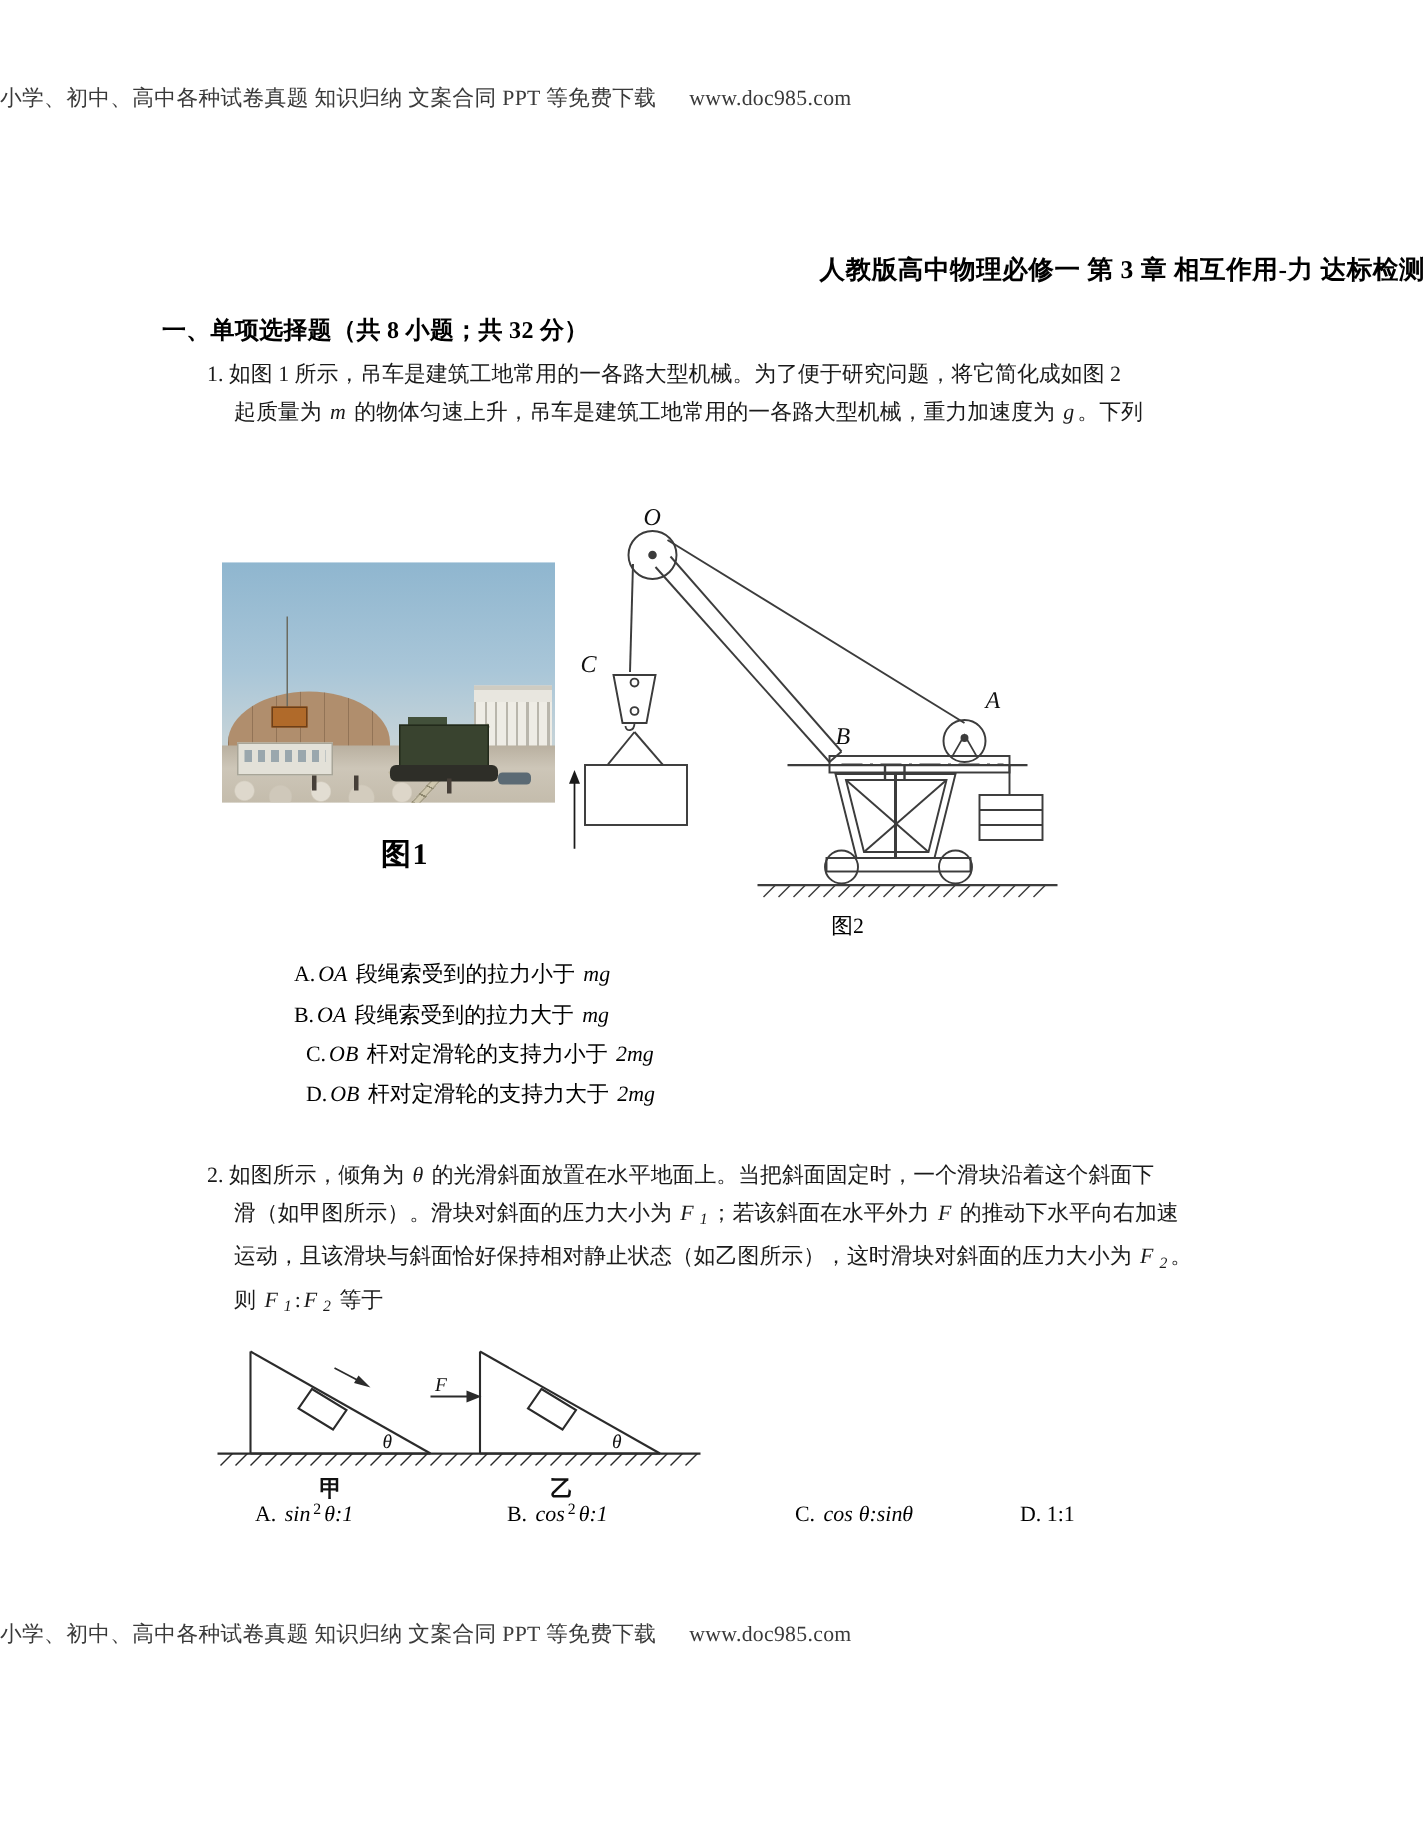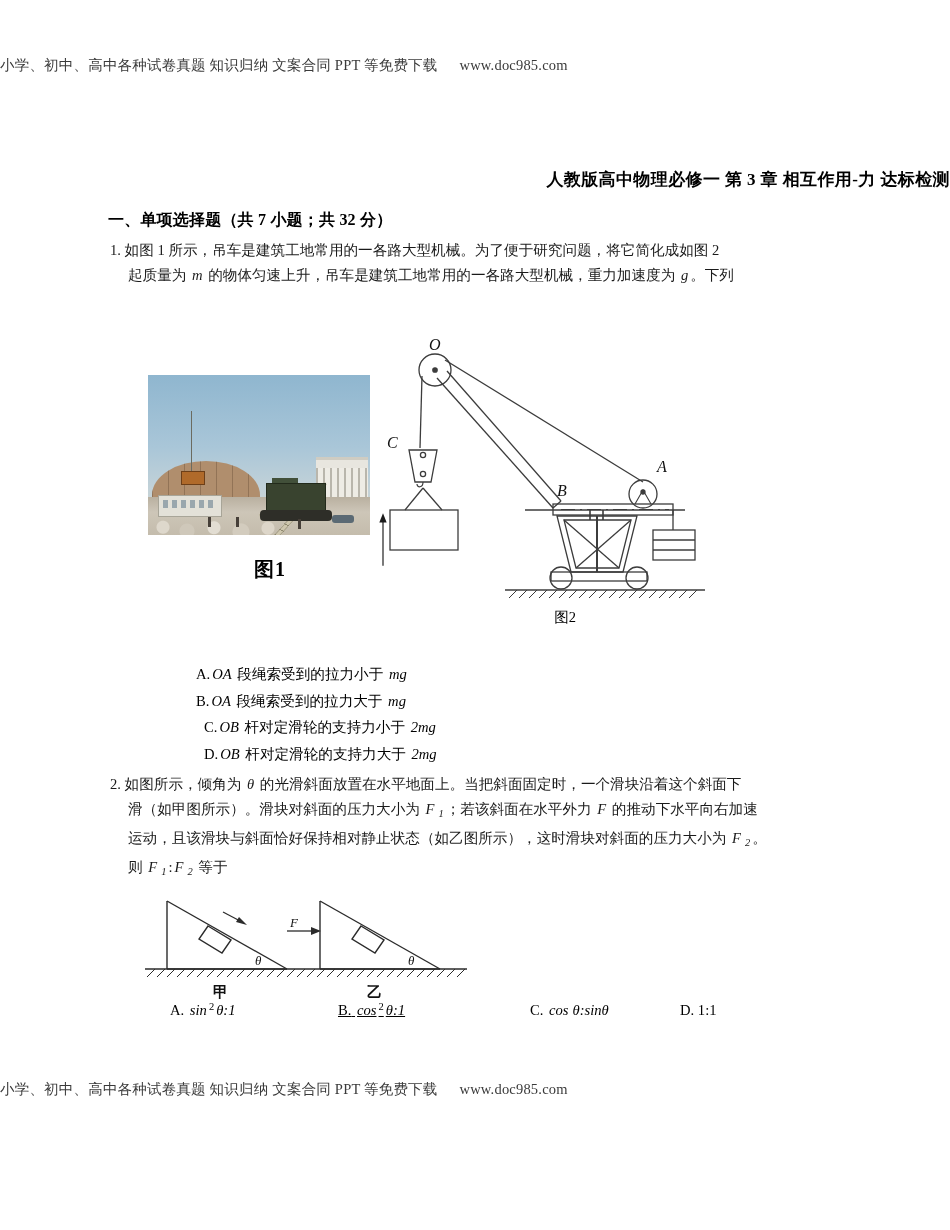--- a/index.html
+++ b/index.html
@@ -57,20 +57,21 @@
     font-weight: bold;
     letter-spacing: 0.2px;
   }
 
   .q-block { position: absolute; }
   .q-line {
     font-size: 14.6px;
     line-height: 25px;
     text-align: justify;
     color: #1a1a1a;
+    margin-left: 28px;
   }
   .it {
     font-style: italic;
     font-family: "Liberation Serif", serif;
     padding: 0 2px;
   }
   .sub {
     font-size: 0.72em;
     vertical-align: -0.28em;
   }
@@ -247,21 +248,20 @@
     top: 338px;
     left: 385px;
   }
 
   .opts1 {
     position: absolute;
     top: 637px;
     left: 196px;
     font-size: 14.6px;
     line-height: 26.5px;
-    margin-top: 24px;
   }
   .opts1 .oline { white-space: nowrap; }
 
   #q2 { top: 772px; left: 110px; width: 740px; }
 
   .fig3-svg {
     position: absolute;
     top: 893px;
     left: 135px;
   }
@@ -271,35 +271,35 @@
     top: 1001px;
     left: 170px;
     width: 620px;
     font-size: 14.6px;
     white-space: nowrap;
   }
   .opts2 .oi {
     display: inline-block;
   }
   .opts2 .o-a { width: 168px; }
-  .opts2 .o-b { width: 192px; text-decoration: underline; }
+  .opts2 .o-b { width: 192px; }
   .opts2 .o-c { width: 150px; }
 </style>
 </head>
 <body>
 
 <div class="page">
 
   <div class="watermark watermark-top">
     <span>小学、初中、高中各种试卷真题 知识归纳 文案合同 PPT 等免费下载</span><span class="url">www.doc985.com</span>
   </div>
 
   <div class="doc-title">人教版高中物理必修一 第 3 章 相互作用-力 达标检测</div>
 
-  <div class="section-head">一、单项选择题（共 7 小题；共 32 分）</div>
+  <div class="section-head">一、单项选择题（共 8 小题；共 32 分）</div>
 
   <div class="q-block" id="q1">
     <div class="q-line ln ln1">1. 如图 1 所示，吊车是建筑工地常用的一各路大型机械。为了便于研究问题，将它简化成如图 2</div>
     <div class="q-line ln ind"><span>起质量为 </span><span class="it">m</span><span> 的物体匀速上升，吊车是建筑工地常用的一各路大型机械，重力加速度为 </span><span class="it">g</span><span>。下列</span></div>
   </div>
 
   <div class="fig1-wrap">
     <div class="photo">
       <div class="sky"></div>
       <div class="whitebldg">

